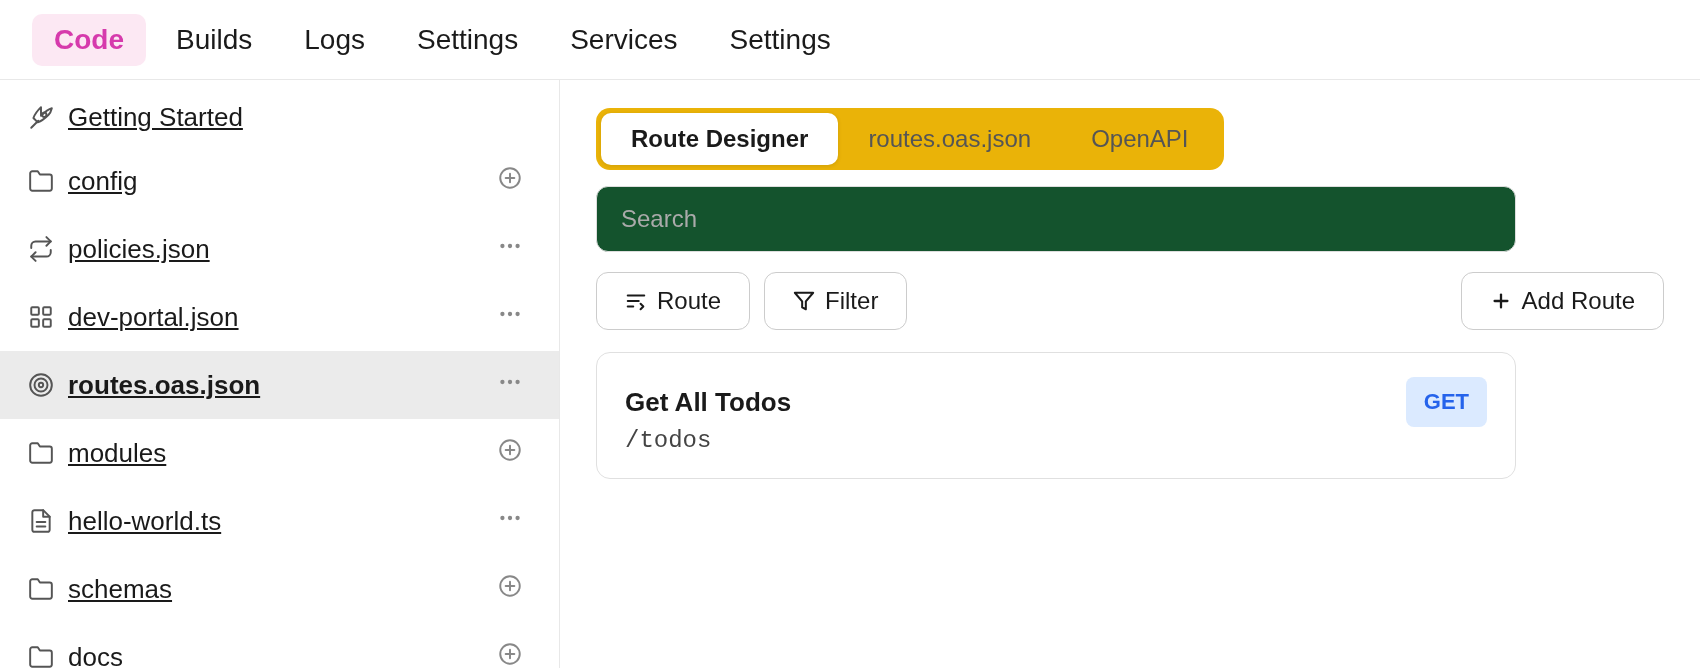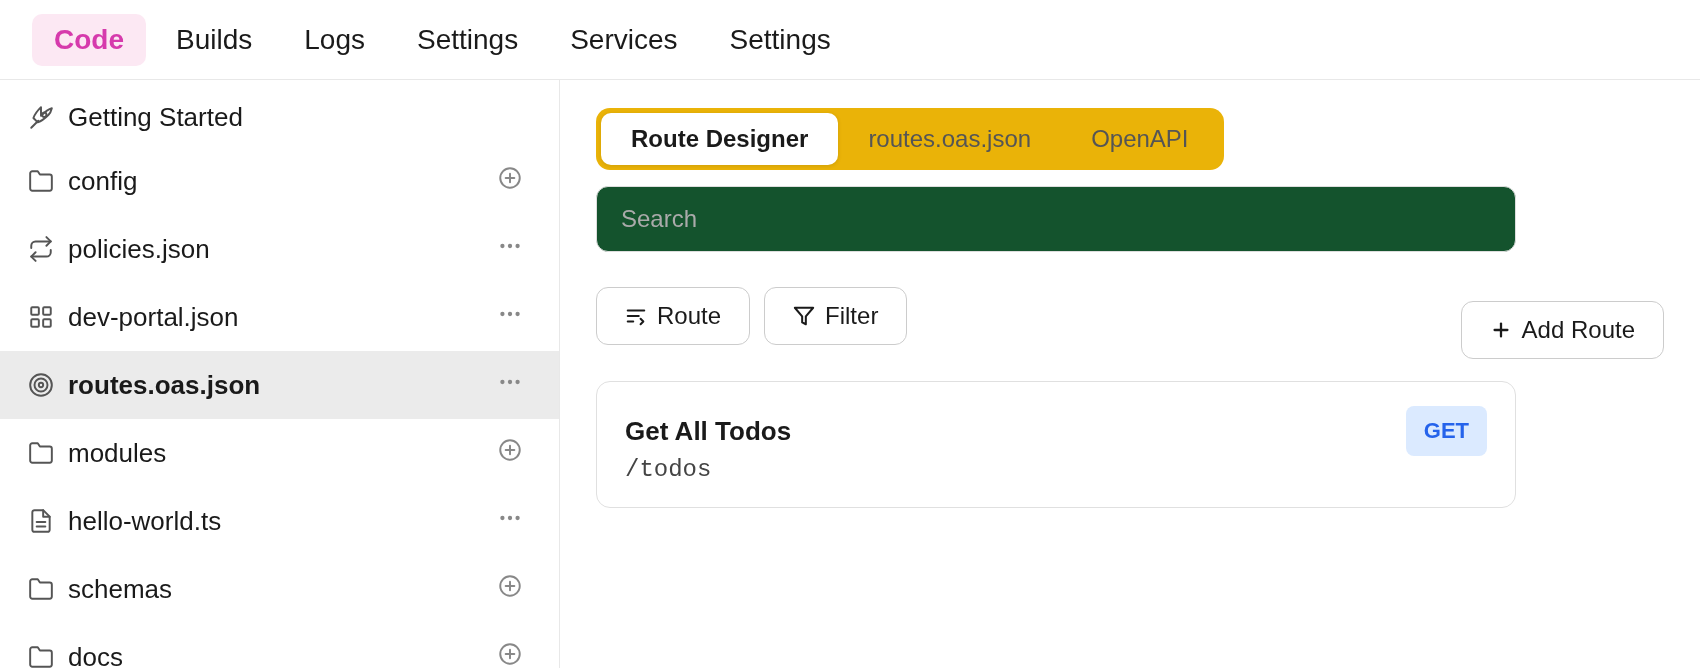--- a/index.html
+++ b/index.html
@@ -43,20 +43,21 @@
       height: calc(668px - 80px);
     }
 
     
     .sidebar {
       width: 560px;
       min-width: 560px;
       border-right: 1.5px solid #e8e8e8;
       overflow-y: auto;
       padding: 8px 0;
+      text-decoration: underline;
     }
     .sidebar-item {
       display: flex;
       align-items: center;
       justify-content: space-between;
       padding: 14px 28px;
       cursor: pointer;
       border-radius: 0;
     }
     .sidebar-item.active {
@@ -150,21 +151,20 @@
       border-radius: 12px;
       font-size: 24px;
       font-weight: 500;
       background: #fff;
       cursor: pointer;
       color: #1a1a1a;
     }
     .action-btn-primary {
       margin-left: auto;
       border-color: #ccc;
-      margin-top: 29px;
     }
 
     
     .route-card {
       border: 1.5px solid #e0e0e0;
       border-radius: 14px;
       padding: 24px 28px;
       max-width: 920px;
       cursor: pointer;
     }

